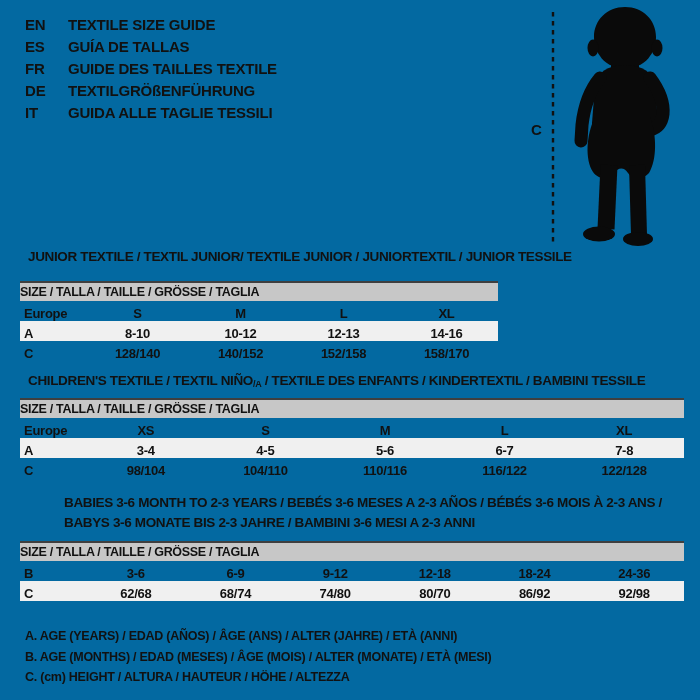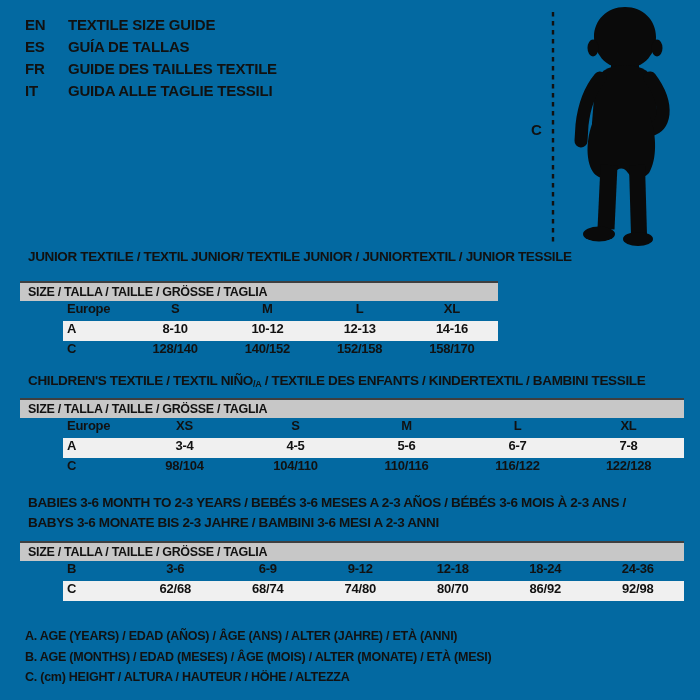--- a/index.html
+++ b/index.html
@@ -19,34 +19,34 @@
   .lang-row{display:flex;height:22px;align-items:center;font-weight:bold;font-size:15px;letter-spacing:-0.2px;}
   .lang-code{width:43px;}
   .lang-label{white-space:nowrap;}
   
   .figure-svg{position:absolute;left:528px;top:5px;width:166px;height:244px;}
   .c-label{position:absolute;left:531px;top:121px;font-weight:bold;font-size:15px;}
   
   .sec-title{position:absolute;left:28px;font-size:13.5px;font-weight:bold;letter-spacing:-0.35px;white-space:nowrap;}
   #t1-title{top:249px;text-align:right;}
   #t2-title{top:373px;text-align:right;}
-  #t3-title{top:493px;line-height:20px;}
+  #t3-title{top:493px;line-height:20px;margin-left:36px;}
   .subscript{font-size:9px;vertical-align:-2px;}
   
   .table{position:absolute;left:20px;}
   #t1{top:281px;width:478px;}
   #t2{top:398px;width:664px;}
   #t3{top:541px;width:664px;}
   .thead{
     height:18px;background:var(--header-bar);
     border-top:2px solid var(--table-top-border);
-    display:flex;align-items:center;padding-left:8px;
+    display:flex;align-items:center;padding-left:0;
     font-size:12.5px;font-weight:bold;letter-spacing:-0.3px;
   }
-  .trow{display:flex;height:20px;align-items:flex-start;font-size:13px;font-weight:bold;letter-spacing:-0.25px;margin-left:43px;}
+  .trow{display:flex;height:20px;align-items:flex-end;font-size:13px;font-weight:bold;letter-spacing:-0.25px;}
   .trow.shaded{background:var(--row-shaded);}
   .lab{width:62px;padding-left:4px;}
   .val{flex:1;text-align:center;}
   
   .footnotes{position:absolute;left:25px;top:626px;font-size:12.5px;font-weight:bold;letter-spacing:-0.25px;line-height:20.5px;}
   .footnote{white-space:nowrap;}
 </style>
 </head>
 <body>
 
@@ -57,20 +57,24 @@
       <span class="lang-code">EN</span>
       <span class="lang-label">TEXTILE SIZE GUIDE</span>
     </div>
     <div class="lang-row">
       <span class="lang-code">ES</span>
       <span class="lang-label">GUÍA DE TALLAS</span>
     </div>
     <div class="lang-row">
       <span class="lang-code">FR</span>
       <span class="lang-label">GUIDE DES TAILLES TEXTILE</span>
+    </div>
+    <div class="lang-row">
+      <span class="lang-code">DE</span>
+      <span class="lang-label">TEXTILGRÖßENFÜHRUNG</span>
     </div>
     <div class="lang-row">
       <span class="lang-code">IT</span>
       <span class="lang-label">GUIDA ALLE TAGLIE TESSILI</span>
     </div>
   </div>
 
   <svg class="figure-svg" viewBox="0 0 166 244" xmlns="http://www.w3.org/2000/svg">
     <line x1="25" y1="7" x2="25" y2="240" stroke="#111111" stroke-width="2.4" stroke-dasharray="4.5 4.5"></line>
     <g transform="translate(34,2)" fill="#0a0a0a" stroke="none">

